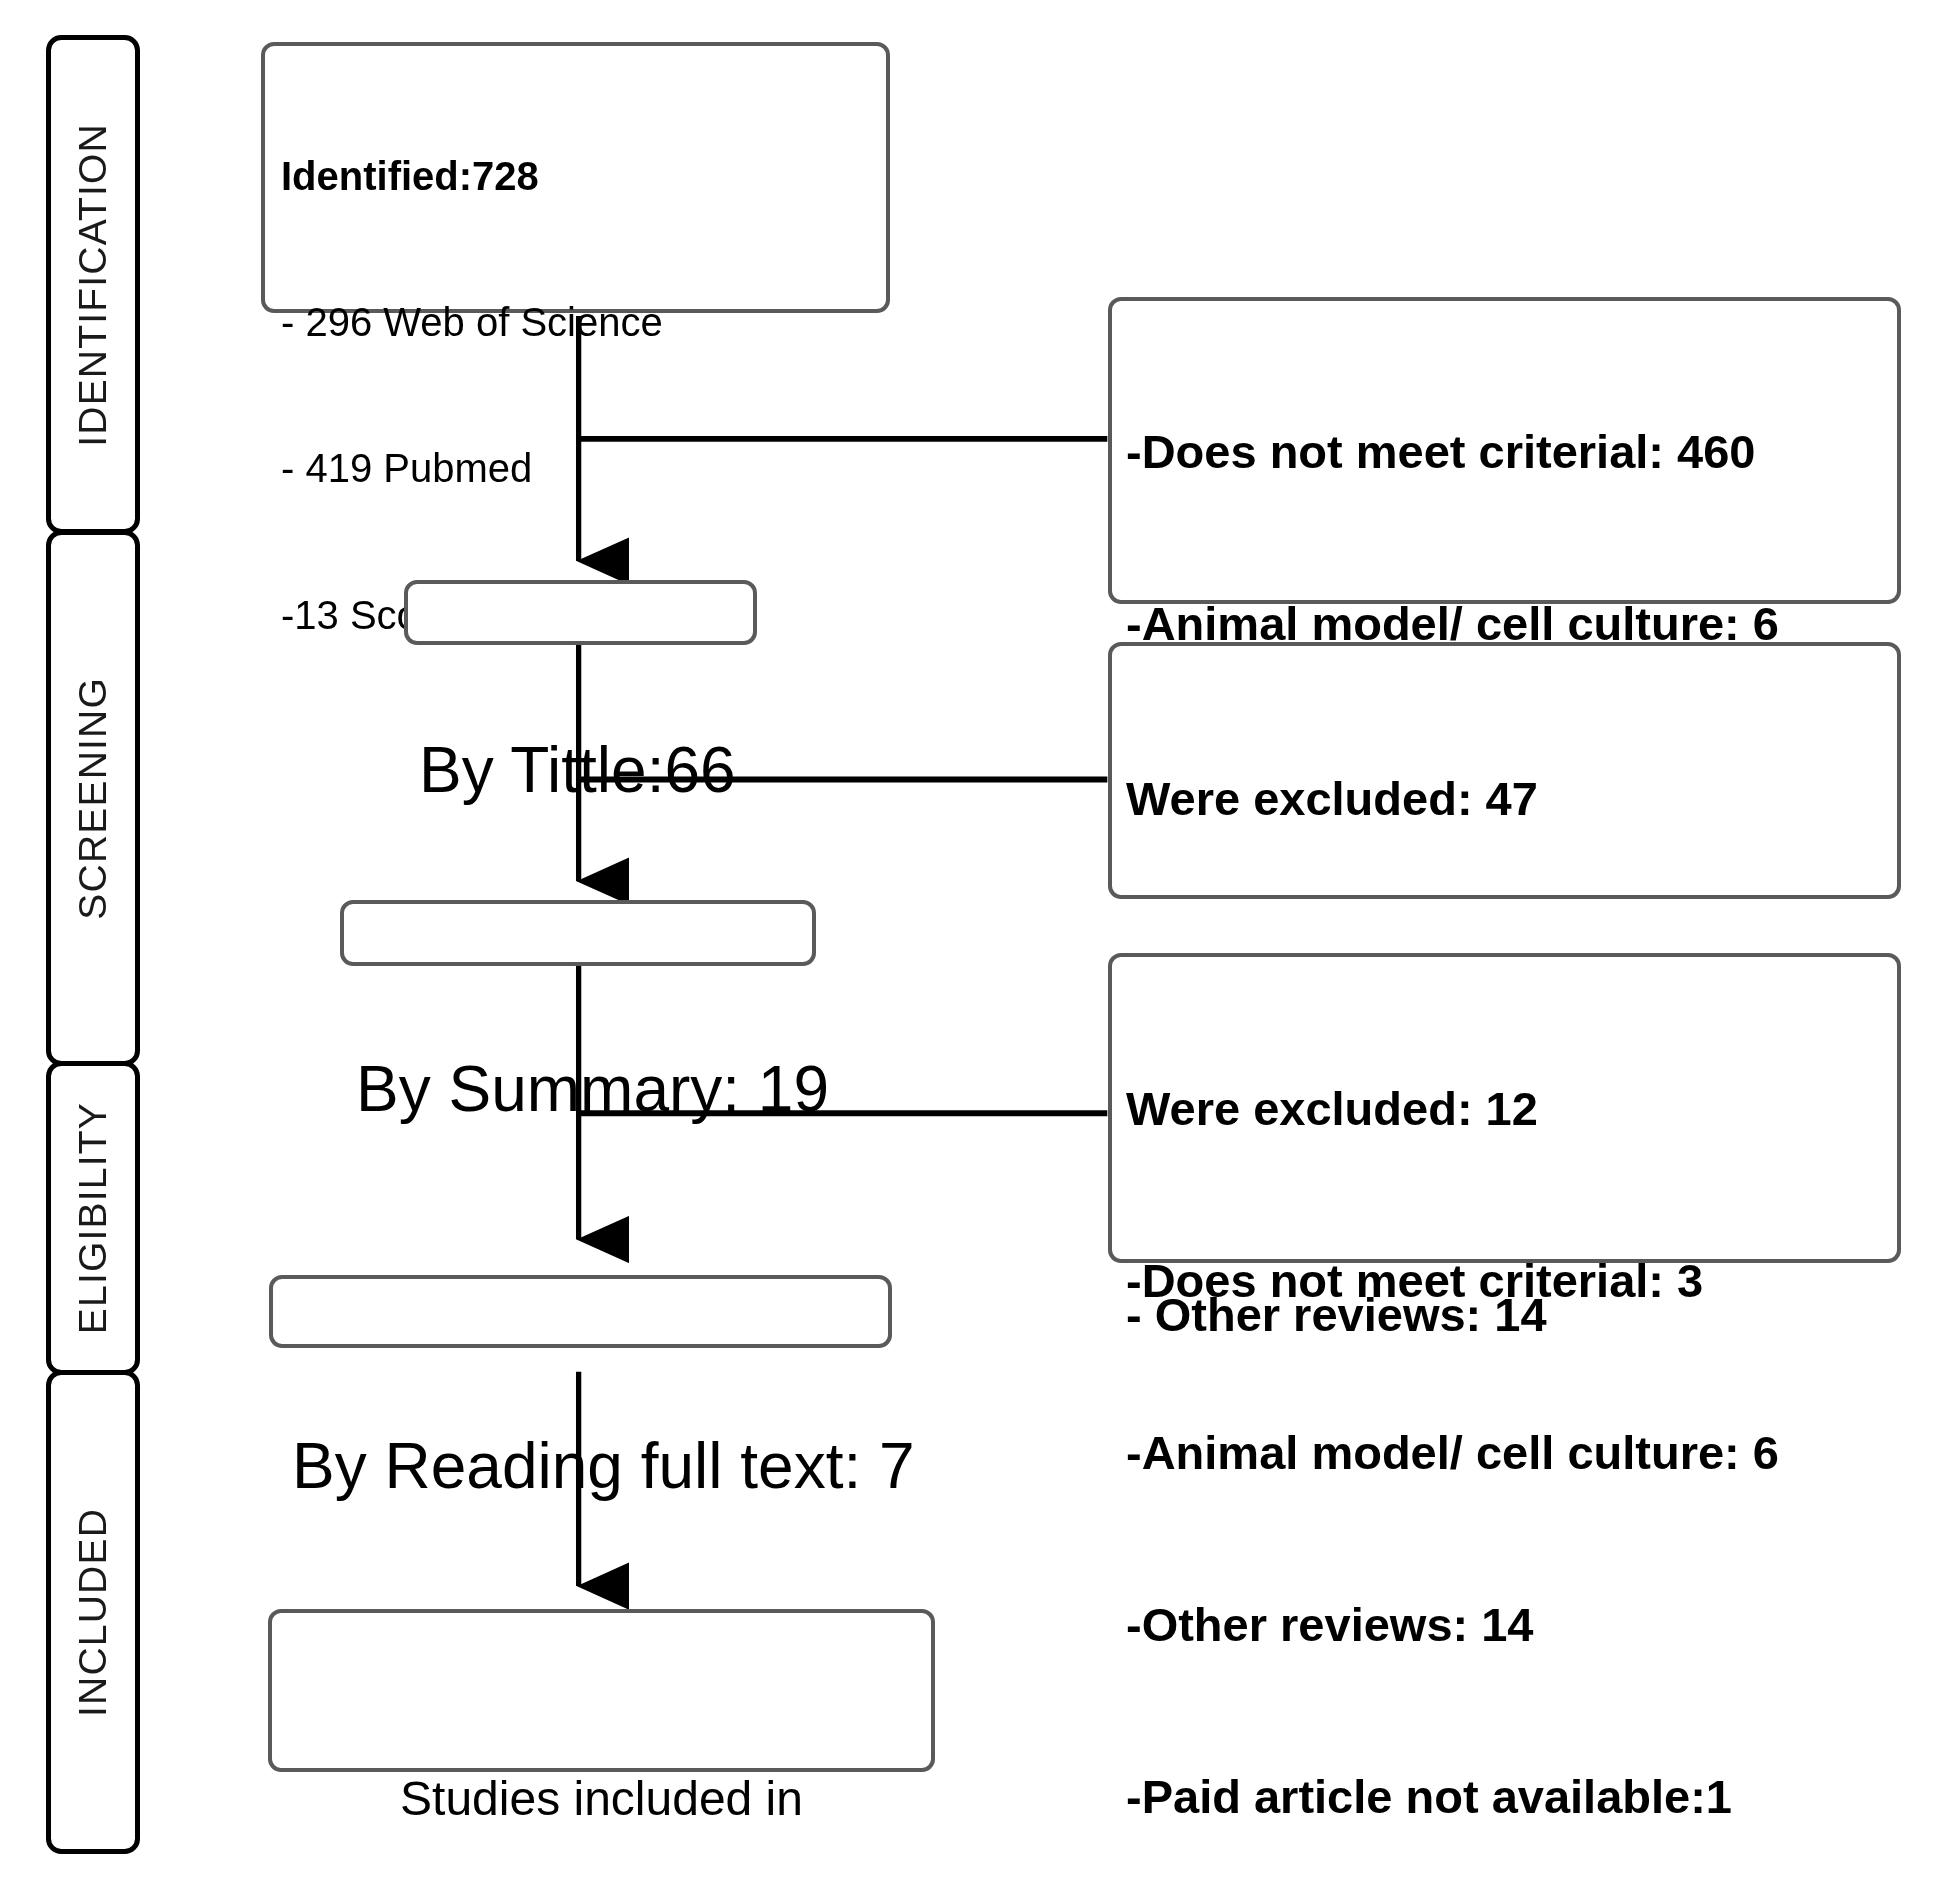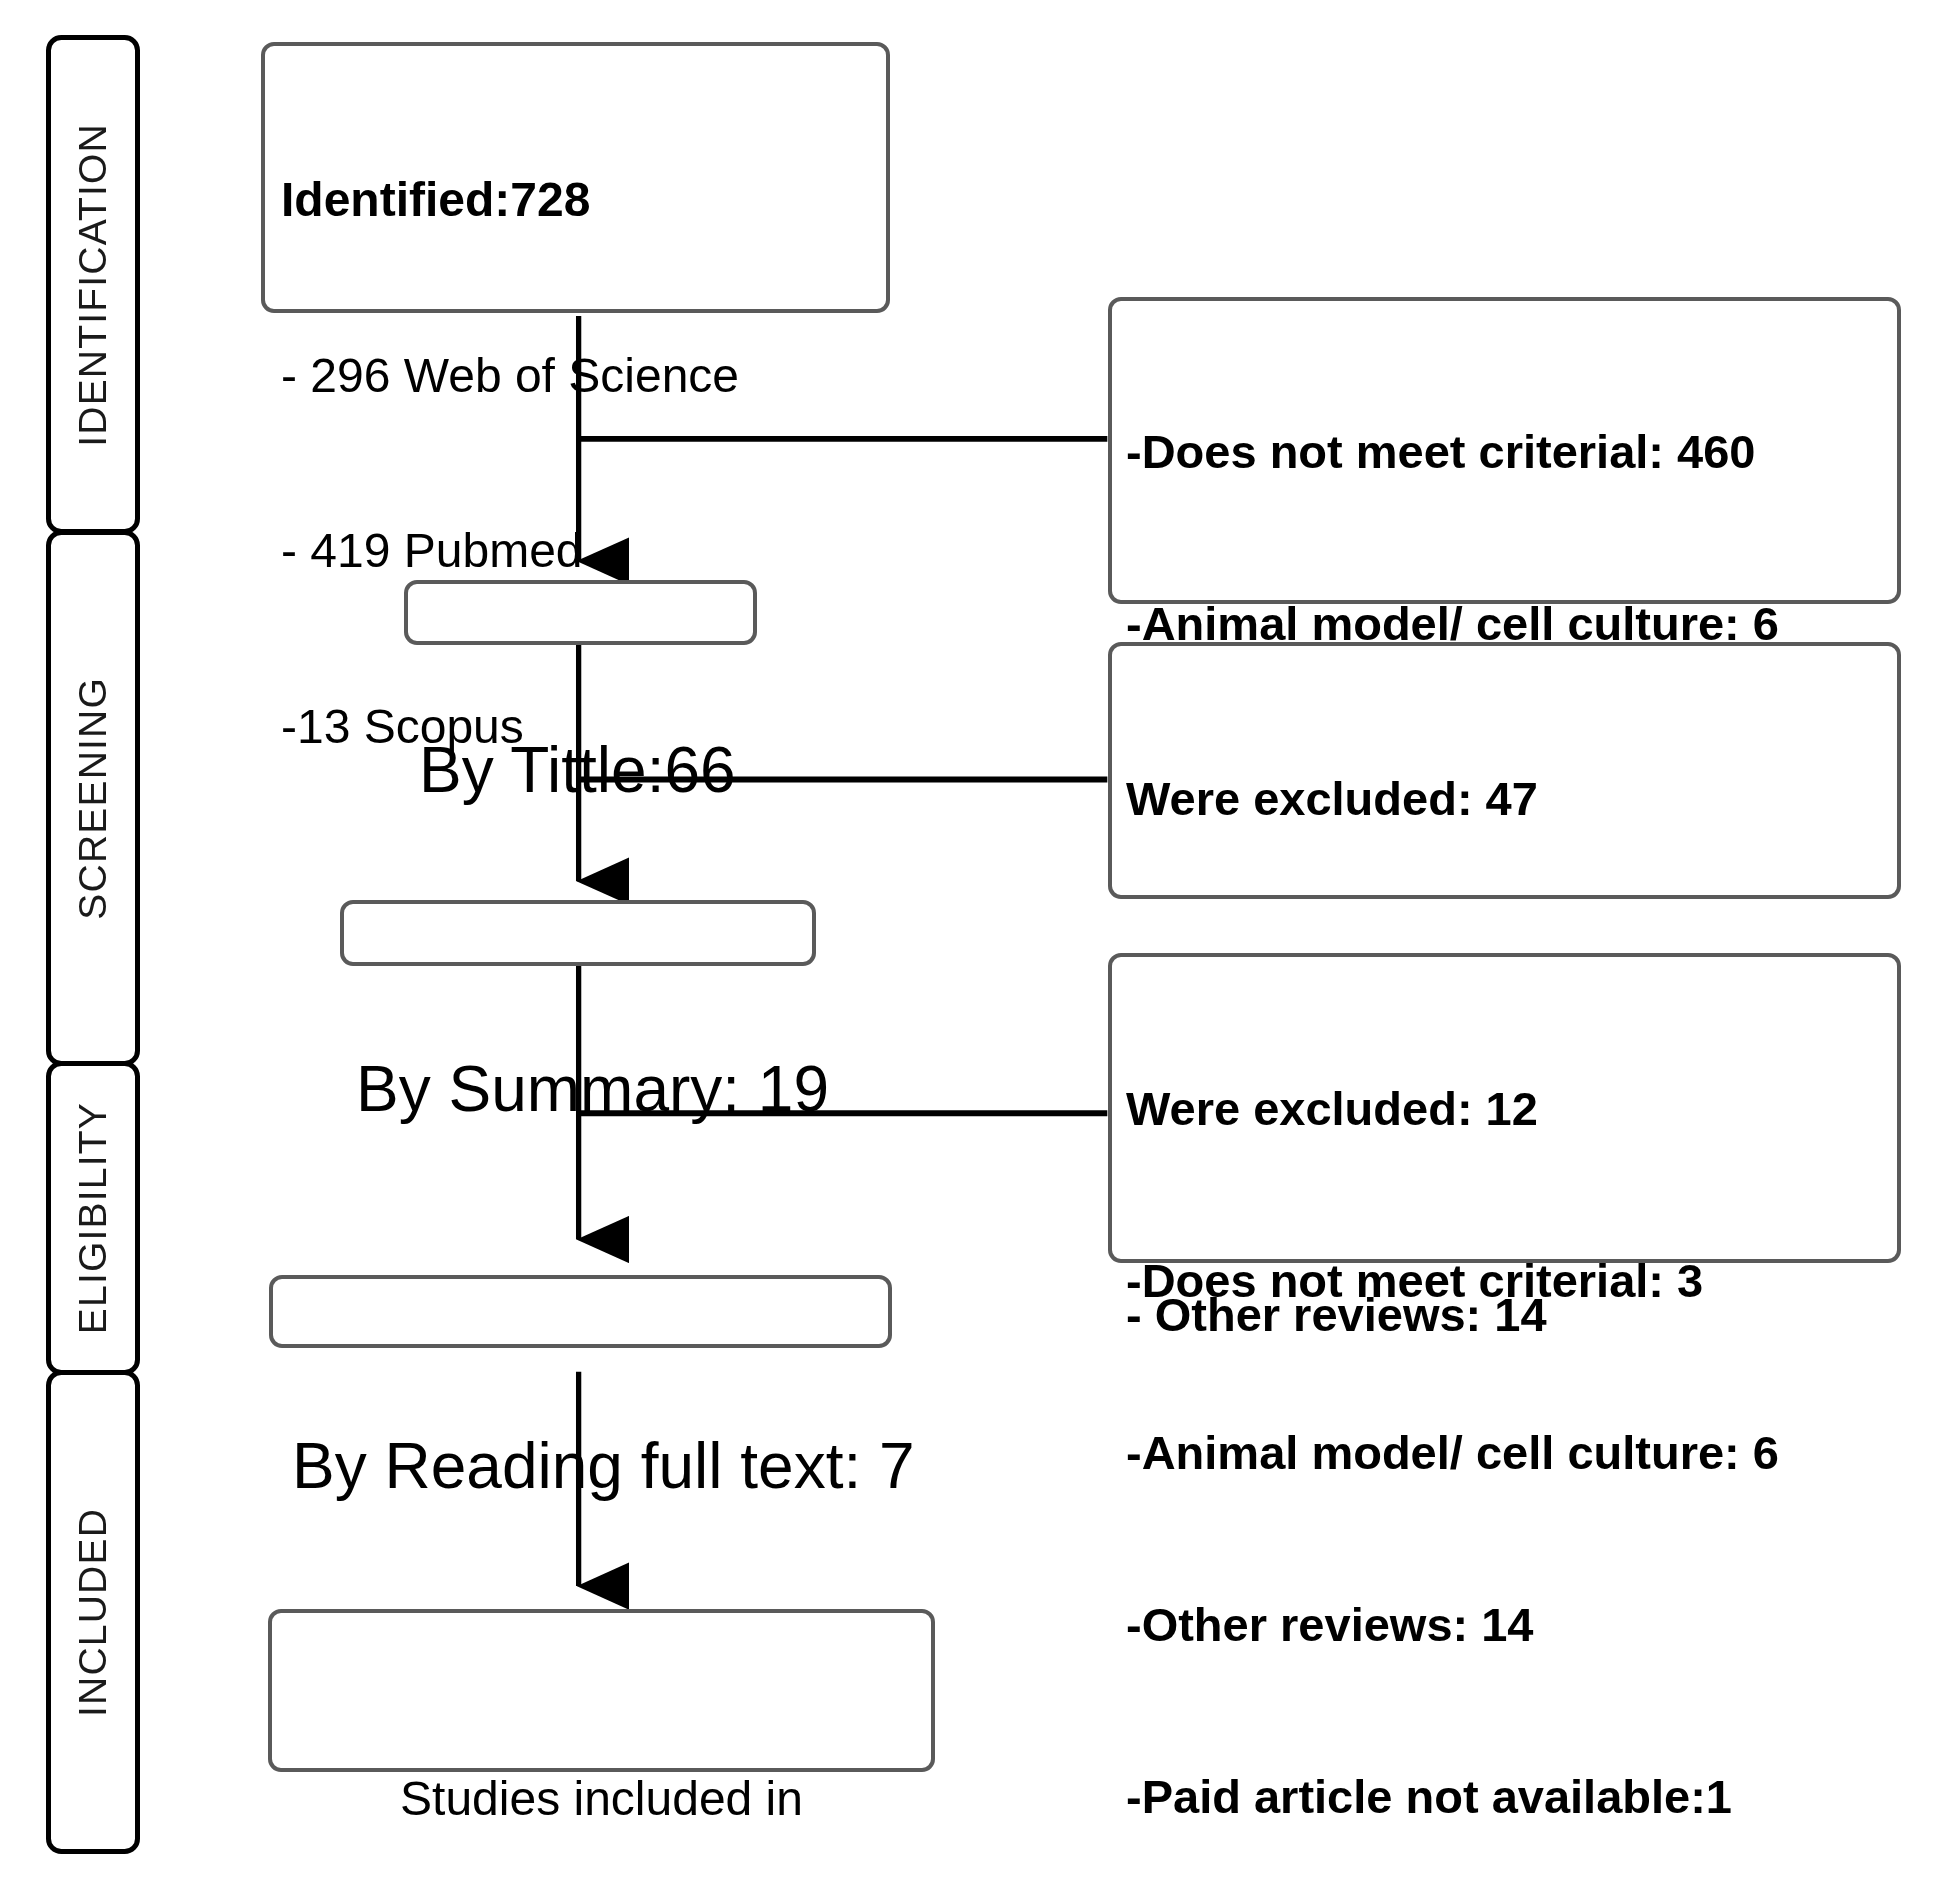--- a/index.html
+++ b/index.html
@@ -63,21 +63,21 @@
     position: absolute;
     box-sizing: border-box;
     font-family: "Liberation Sans", sans-serif;
     color: #000000;
     white-space: pre;
   }
   .node-text .line { display: block; }
 
   
   .ident-text {
-    font-size: 48px;
+    font-size: 40px;
     line-height: 1.22;
   }
   .ident-text .line:first-child { font-weight: bold; }
 
   
   .flow-text {
     font-size: 64px;
     line-height: 1.14;
   }
 

